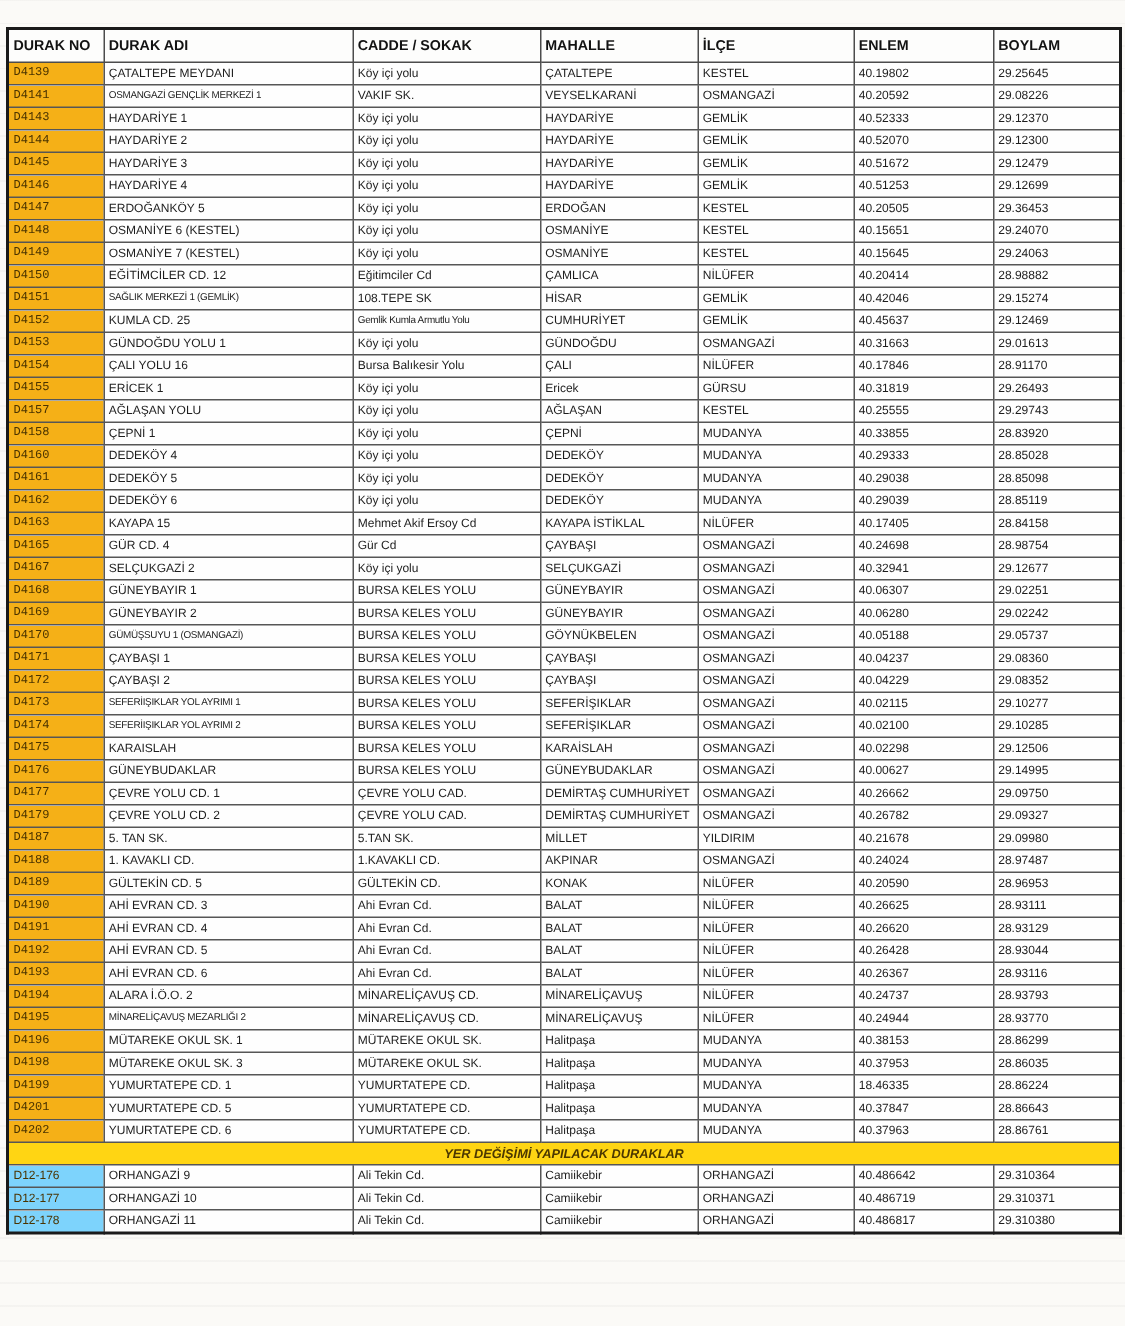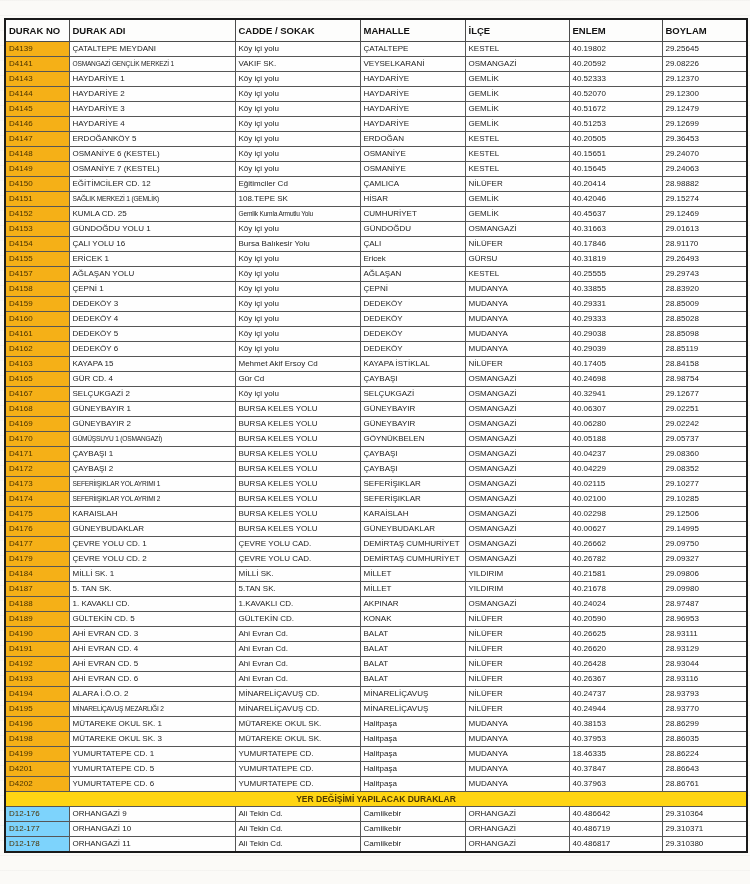--- a/index.html
+++ b/index.html
@@ -50,33 +50,34 @@
     height: 14px;
     line-height: 14px;
     padding: 0 3px;
     white-space: nowrap;
     overflow: hidden;
   }
   td.id-cell {
     color: #4a3300;
     font-weight: normal;
   }
-  td.id-main  { background: #f5b017; }
+  td.id-main  { background: #f5b017; font-family: Liberation Mono, monospace; }
   td.id-reloc { background: #7dd3fc; }
   td.condensed {
     font-size: 6.6px;
     letter-spacing: -0.2px;
   }
   td.section-cell {
     background: #ffd513;
     text-align: center;
     font-weight: bold;
     font-size: 8.5px;
     color: #4c3800;
     height: 14px;
+    font-style: italic;
   }
   
   .scan-noise {
     position: absolute;
     left: 0; top: 0; right: 0; bottom: 0;
     pointer-events: none;
     background: repeating-linear-gradient(
       to bottom,
       rgba(120,120,120,0.05) 0px,
       rgba(120,120,120,0.05) 1px,
@@ -260,29 +261,20 @@
         <tr>
           <td class="id-cell id-main">D4158</td>
           <td>ÇEPNİ 1</td>
           <td>Köy içi yolu</td>
           <td>ÇEPNİ</td>
           <td>MUDANYA</td>
           <td>40.33855</td>
           <td>28.83920</td>
         </tr>
         <tr>
-          <td class="id-cell id-main">D4159</td>
-          <td>DEDEKÖY 3</td>
-          <td>Köy içi yolu</td>
-          <td>DEDEKÖY</td>
-          <td>MUDANYA</td>
-          <td>40.29331</td>
-          <td>28.85009</td>
-        </tr>
-        <tr>
           <td class="id-cell id-main">D4160</td>
           <td>DEDEKÖY 4</td>
           <td>Köy içi yolu</td>
           <td>DEDEKÖY</td>
           <td>MUDANYA</td>
           <td>40.29333</td>
           <td>28.85028</td>
         </tr>
         <tr>
           <td class="id-cell id-main">D4161</td>
@@ -420,29 +412,20 @@
           <td>29.09750</td>
         </tr>
         <tr>
           <td class="id-cell id-main">D4179</td>
           <td>ÇEVRE YOLU CD. 2</td>
           <td>ÇEVRE YOLU CAD.</td>
           <td>DEMİRTAŞ CUMHURİYET</td>
           <td>OSMANGAZİ</td>
           <td>40.26782</td>
           <td>29.09327</td>
-        </tr>
-        <tr>
-          <td class="id-cell id-main">D4184</td>
-          <td>MİLLİ SK. 1</td>
-          <td>MİLLİ SK.</td>
-          <td>MİLLET</td>
-          <td>YILDIRIM</td>
-          <td>40.21581</td>
-          <td>29.09806</td>
         </tr>
         <tr>
           <td class="id-cell id-main">D4187</td>
           <td>5. TAN SK.</td>
           <td>5.TAN SK.</td>
           <td>MİLLET</td>
           <td>YILDIRIM</td>
           <td>40.21678</td>
           <td>29.09980</td>
         </tr>

